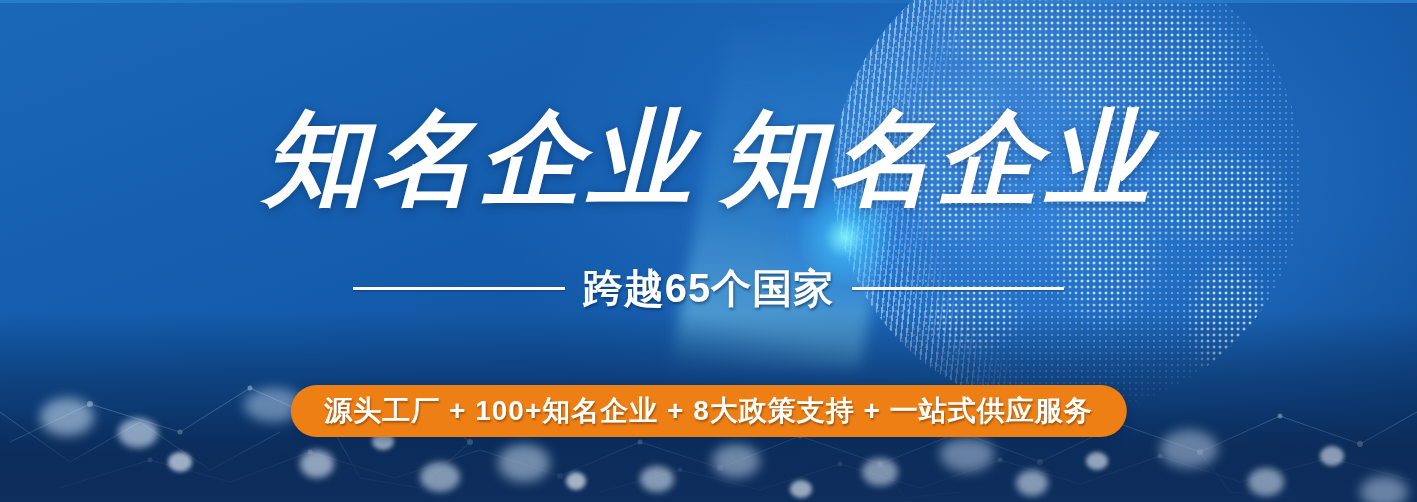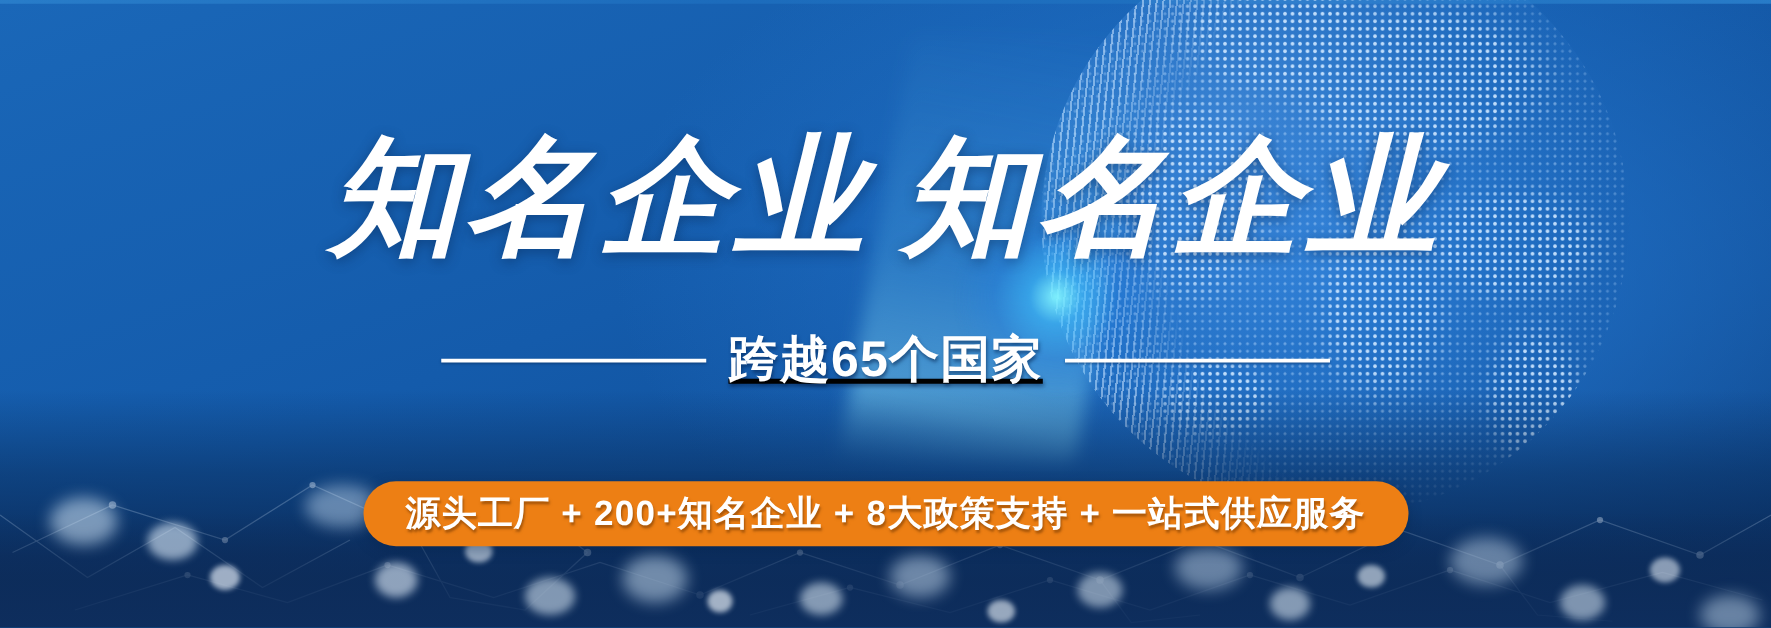--- a/index.html
+++ b/index.html
@@ -142,21 +142,20 @@
   }
   .title .gap { display: inline-block; width: 26px; }
 
   .subrow {
     position: absolute;
     left: 0; right: 0; top: 268px;
     display: flex;
     align-items: center;
     justify-content: center;
     gap: 18px;
-    text-decoration: underline;
   }
   .rule {
     width: 212px; height: 3px;
     background: #ffffff;
     box-shadow: 0 1px 2px rgba(5,30,70,.45);
   }
   .subtitle {
     color: #ffffff;
     font-size: 40px;
     font-weight: 700;
@@ -276,17 +275,17 @@
       <span>知名企业</span><span class="gap"></span><span>知名企业</span>
     </div>
 
     <div class="subrow">
       <div class="rule"></div>
       <div class="subtitle">跨越65个国家</div>
       <div class="rule"></div>
     </div>
 
     <div class="pill">
-      <span class="pill-text">源头工厂 + 200+知名企业 + 8大政策支持 + 一站式供应服务</span>
+      <span class="pill-text">源头工厂 + 100+知名企业 + 8大政策支持 + 一站式供应服务</span>
     </div>
 
   </div>
 </div>
 
 </body></html>

